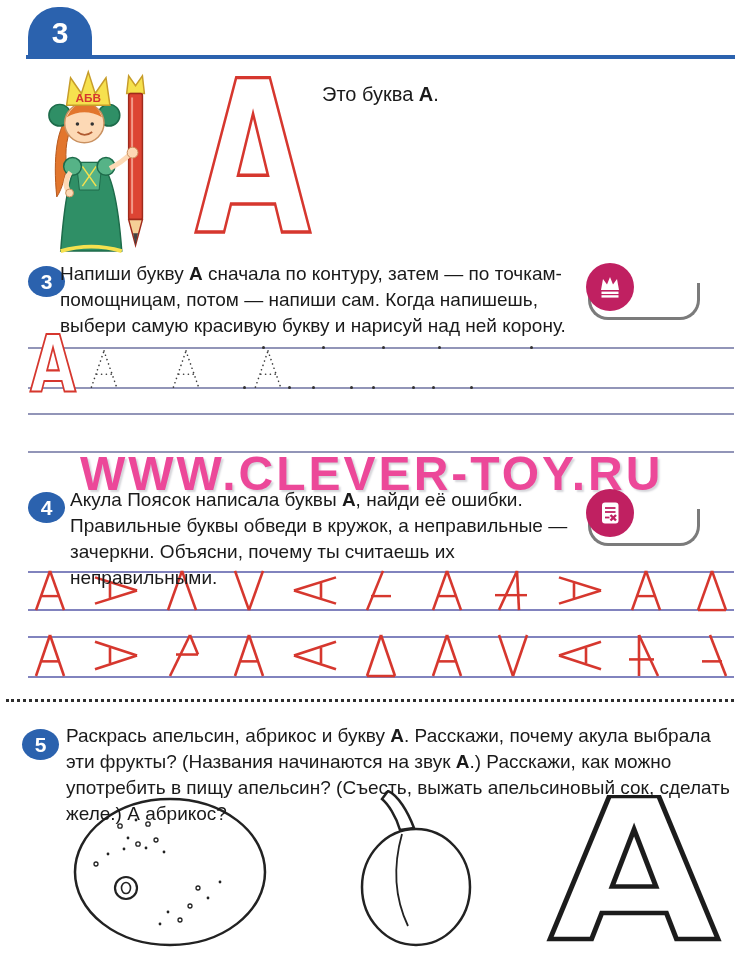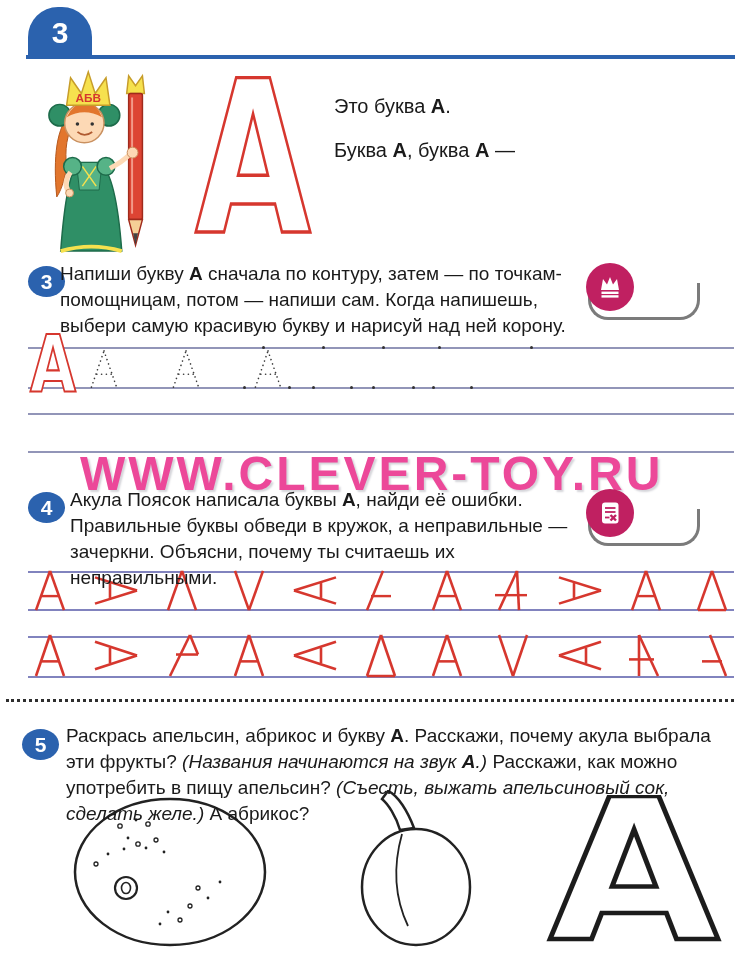--- a/index.html
+++ b/index.html
@@ -12,23 +12,23 @@
            display:flex;align-items:center;justify-content:center;z-index:5;}
   .header-rule{position:absolute;left:26px;top:55px;width:709px;height:4px;background:#2b62ae;z-index:4;}
   .tab-title{position:absolute;left:438px;top:10px;width:297px;height:49px;background:#2b62ae;
              border-radius:28px 8px 0 0;color:#fff;font-size:25px;font-weight:700;
              display:flex;align-items:center;justify-content:center;z-index:5;}
 
   
   .princess{position:absolute;left:24px;top:64px;z-index:3;}
   .pos-big-a{position:absolute;left:188px;top:76px;z-index:3;}
   .intro-text{position:absolute;left:318px;top:76px;width:412px;z-index:3;}
-  .intro-text p{margin:16px;font-size:20px;line-height:28px;}
+  .intro-text p{margin:4px;font-size:20px;line-height:28px;}
   .intro-head{margin-bottom:12px !important;}
-  .b{font-weight:700;} .i{font-style:italic;}
+  .b{font-weight:700;} .i{}
 
   
   .task-circle{position:absolute;width:37px;height:31px;background:#2b62ae;border-radius:50%;
                color:#fff;font-size:21px;font-weight:700;display:flex;align-items:center;
                justify-content:center;z-index:4;}
   .task-text{position:absolute;margin:0;font-size:19px;line-height:26px;z-index:4;}
 
   .bracket{position:absolute;width:106px;height:34px;border:3.5px solid #7b7b7b;border-top:none;
            border-radius:0 0 20px 20px;z-index:3;}
   .icon-circle{position:absolute;width:48px;height:48px;border-radius:50%;background:#c02061;
@@ -109,21 +109,20 @@
     <path d="M84,106 Q96,100 104,92" stroke="#fdd9b5" stroke-width="5" fill="none"></path>
     <circle cx="107" cy="90" r="5.5" fill="#fdd9b5" stroke="#c9905f" stroke-width="1"></circle>
   </svg>
 
   <svg class="pos-big-a" width="130" height="162" viewBox="0 0 130 162">
     <text x="65" y="156" text-anchor="middle" font-size="212" font-weight="bold" font-family="DejaVu Sans, sans-serif" fill="#ffffff" stroke="#d6372e" stroke-width="3.5" textLength="116" lengthAdjust="spacingAndGlyphs">А</text>
   </svg>
 
   <div class="intro-text">
     <p class="intro-head"><span>Это буква </span><span class="b">А</span><span>.</span></p>
-    <p><span>Буква </span><span class="b">А</span><span>, буква </span><span class="b">А</span><span> —</span></p>
   </div>
 
   <div class="task-circle" style="left:28px;top:266px;">3</div>
   <p class="task-text" style="left:60px;top:261px;width:516px;"><span>Напиши букву </span><span class="b">А</span><span> сначала по контуру, затем — по точкам-помощницам, потом — напиши сам. Когда напишешь, выбери самую красивую букву и нарисуй над ней корону.</span></p>
 
   <div class="bracket" style="left:588px;top:283px;"></div>
   <div class="icon-circle" style="left:586px;top:263px;">
     <svg width="30" height="30" viewBox="0 0 30 30">
       <polygon points="6,18 8,7 12,12.5 15,5 18,12.5 22,7 24,18" fill="#fff"></polygon>
       <rect x="6.5" y="19.6" width="17" height="2.4" fill="#fff"></rect>

